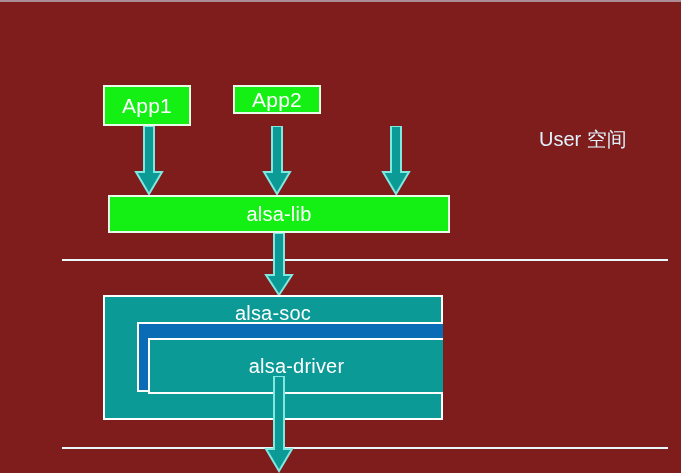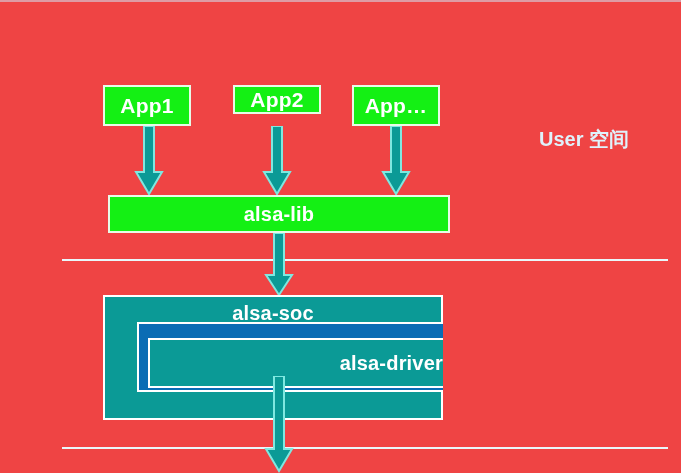--- a/index.html
+++ b/index.html
@@ -4,24 +4,23 @@
 <style>
   html, body {
     margin: 0;
     padding: 0;
     background: #ffffff;
   }
   #stage {
     position: relative;
     width: 681px;
     height: 473px;
-    background: #ef4444;
+    background: #7f1d1d;
     overflow: hidden;
     font-family: "Liberation Sans", "DejaVu Sans", sans-serif;
-    font-weight: bold;
   }
   
   .top-edge {
     position: absolute;
     left: 0; top: 0;
     width: 681px; height: 2px;
     background: #cfe6f5;
     opacity: 0.55;
   }
 
@@ -89,23 +88,20 @@
   <div class="top-edge"></div>
 
   <div class="box green app-box" style="left:103px; top:85px; width:88px; height:41px;">
     <span>App1</span>
   </div>
 
   <div class="box green app-box" style="left:233px; top:85px; width:88px; height:29px;">
     <span>App2</span>
   </div>
 
-  <div class="box green app-box" style="left:352px; top:85px; width:88px; height:41px;">
-    <span>App…</span>
-  </div>
 
   <div class="arrow-down" style="left:134px; top:126px;">
     <svg width="30" height="70" viewBox="0 0 30 70">
       <polygon points="10,0 20,0 20,46 28,46 15,68 2,46 10,46" fill="#0b9a96" stroke="#7fe8e0" stroke-width="2"></polygon>
     </svg>
   </div>
 
   <div class="arrow-down" style="left:262px; top:126px;">
     <svg width="30" height="70" viewBox="0 0 30 70">
       <polygon points="10,0 20,0 20,46 28,46 15,68 2,46 10,46" fill="#0b9a96" stroke="#7fe8e0" stroke-width="2"></polygon>
@@ -131,21 +127,21 @@
       <polygon points="10,0 20,0 20,42 28,42 15,62 2,42 10,42" fill="#0b9a96" stroke="#7fe8e0" stroke-width="2"></polygon>
     </svg>
   </div>
 
   <div class="box teal soc-box" style="left:103px; top:295px; width:340px; height:125px;">
     <span>alsa-soc</span>
   </div>
 
   <div class="box bluecut" style="left:137px; top:322px; width:306px; height:70px; border-right:none;"></div>
 
-  <div class="box teal driver-box" style="left:148px; top:338px; width:295px; height:50px; border-right:none;justify-content:flex-end;">
+  <div class="box teal driver-box" style="left:148px; top:338px; width:295px; height:56px; border-right:none;">
     <span>alsa-driver</span>
   </div>
 
 
   <div class="divider" style="left:62px; top:447px; width:606px;"></div>
 
   <div class="arrow-down" style="left:264px; top:376px;">
     <svg width="30" height="97" viewBox="0 0 30 97">
       <polygon points="10,0 20,0 20,73 28,73 15,95 2,73 10,73" fill="#0b9a96" stroke="#7fe8e0" stroke-width="2"></polygon>
     </svg>

